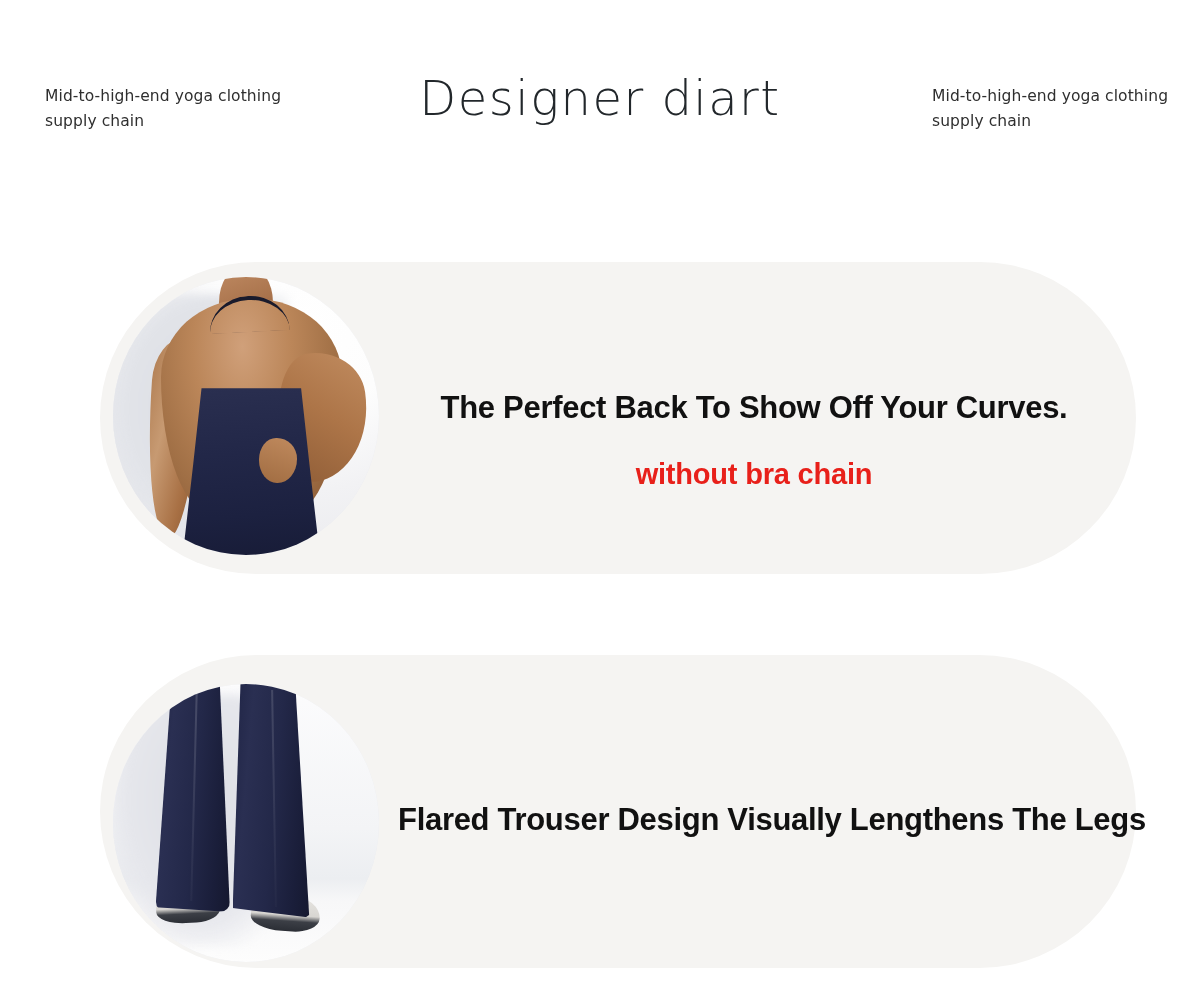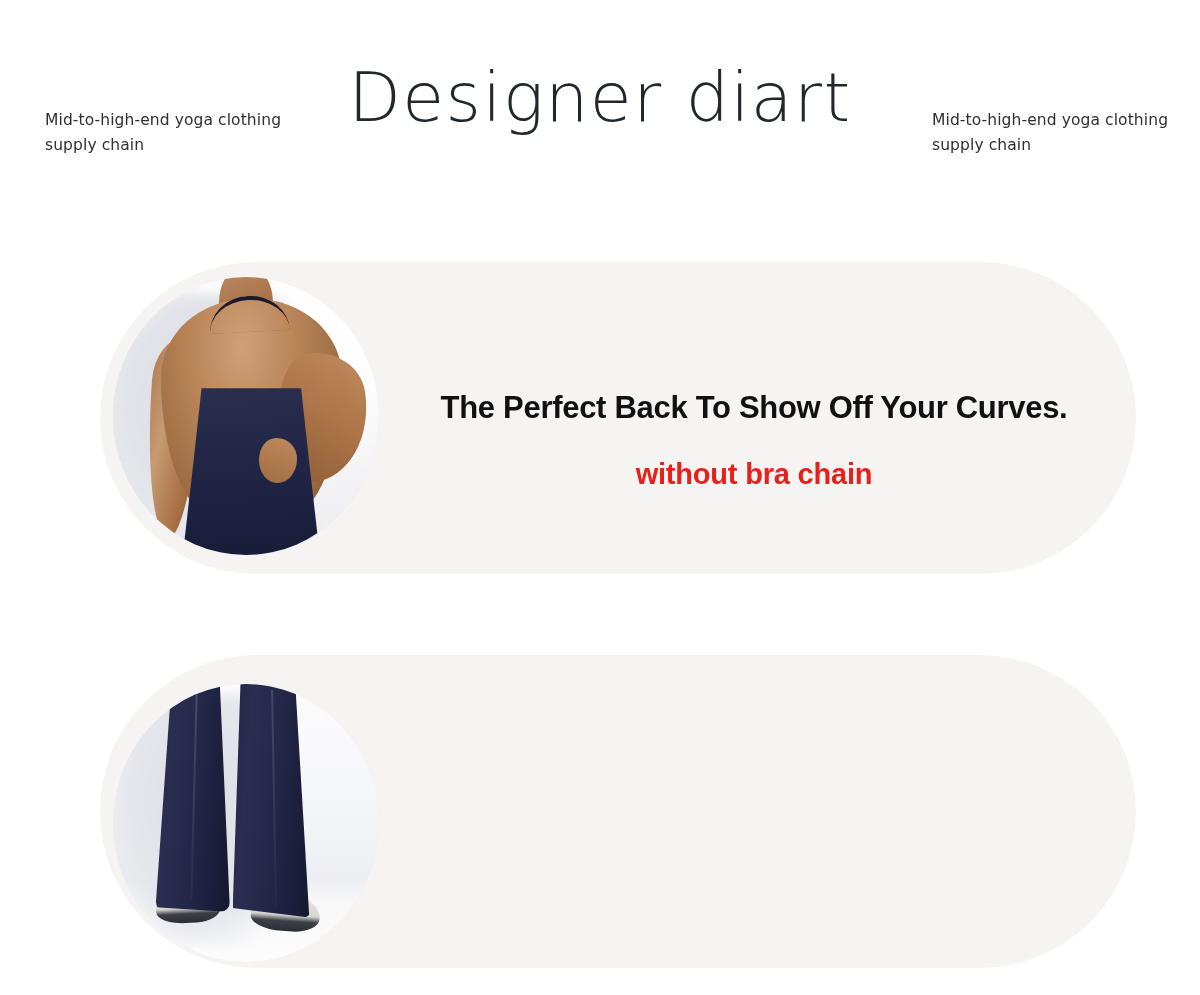--- a/index.html
+++ b/index.html
@@ -21,33 +21,32 @@
 
   
   .tagline {
     position: absolute;
     font-family: "DejaVu Sans", sans-serif;
     font-size: 15.5px;
     line-height: 25px;
     color: #2f2f2f;
     letter-spacing: 0.1px;
     white-space: pre-line;
-    margin-top: 24px;
   }
   .tagline-left  { left: 45px;  top: 84px; width: 300px; }
   .tagline-right { left: 932px; top: 84px; width: 270px; }
 
   .main-title {
     position: absolute;
     left: 0;
     top: 58px;
     width: 1200px;
     text-align: center;
     font-family: "DejaVu Sans", sans-serif;
-    font-size: 68px;
+    font-size: 48px;
     font-weight: 300;
     line-height: 80px;
     color: #22272b;
     letter-spacing: 1.5px;
   }
 
   
   .panel {
     position: absolute;
     left: 100px;
@@ -237,14 +236,17 @@
       <div class="p2-shadow"></div>
       <div class="p2-shoe p2-shoe-l"></div>
       <div class="p2-shoe p2-shoe-r"></div>
       <div class="p2-leg p2-leg-l"></div>
       <div class="p2-leg p2-leg-r"></div>
       <div class="p2-crease-l"></div>
       <div class="p2-crease-r"></div>
     </div>
   </div>
 
+  <div class="panel-text text-2">
+    <div class="headline">Flared Trouser Design Visually Lengthens The Legs</div>
+  </div>
 
 </div>
 
 </body></html>

